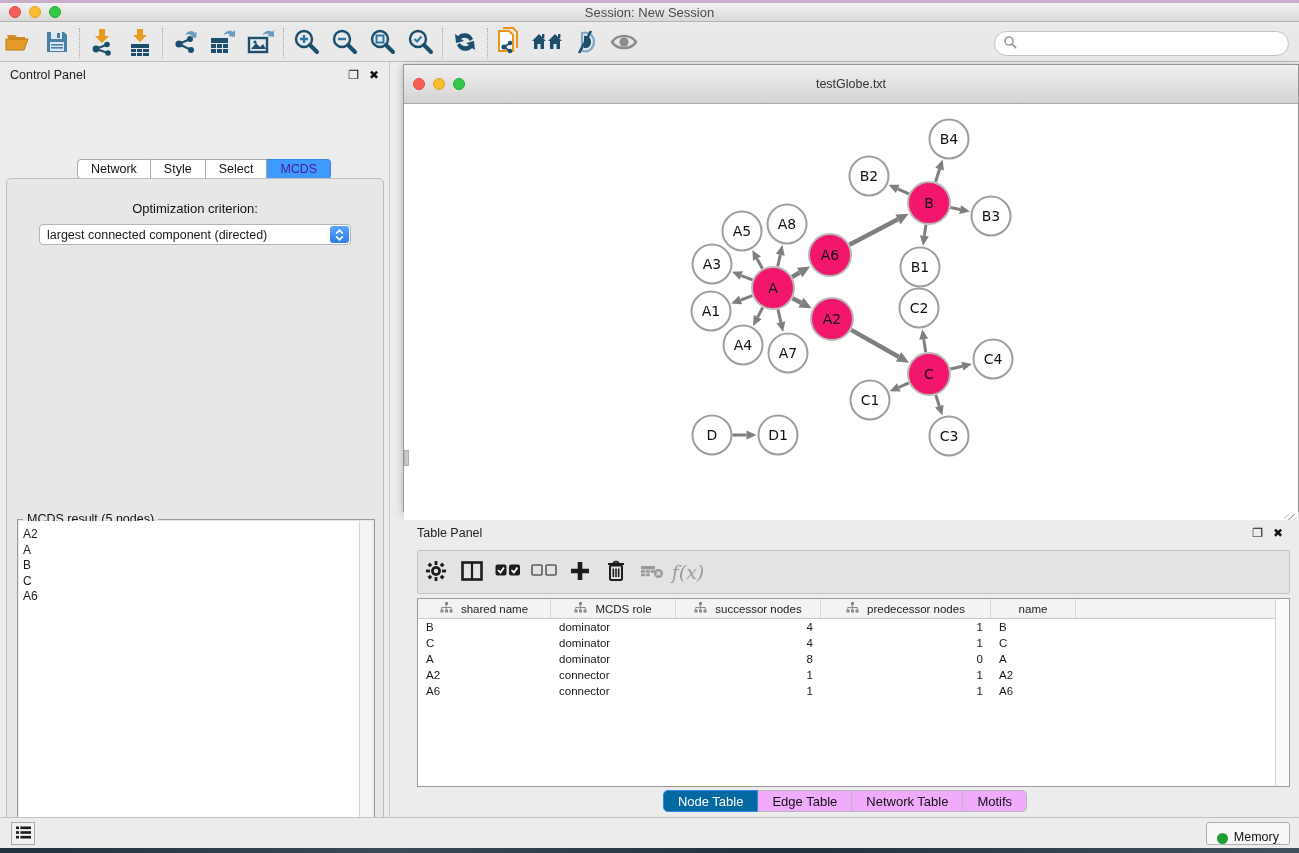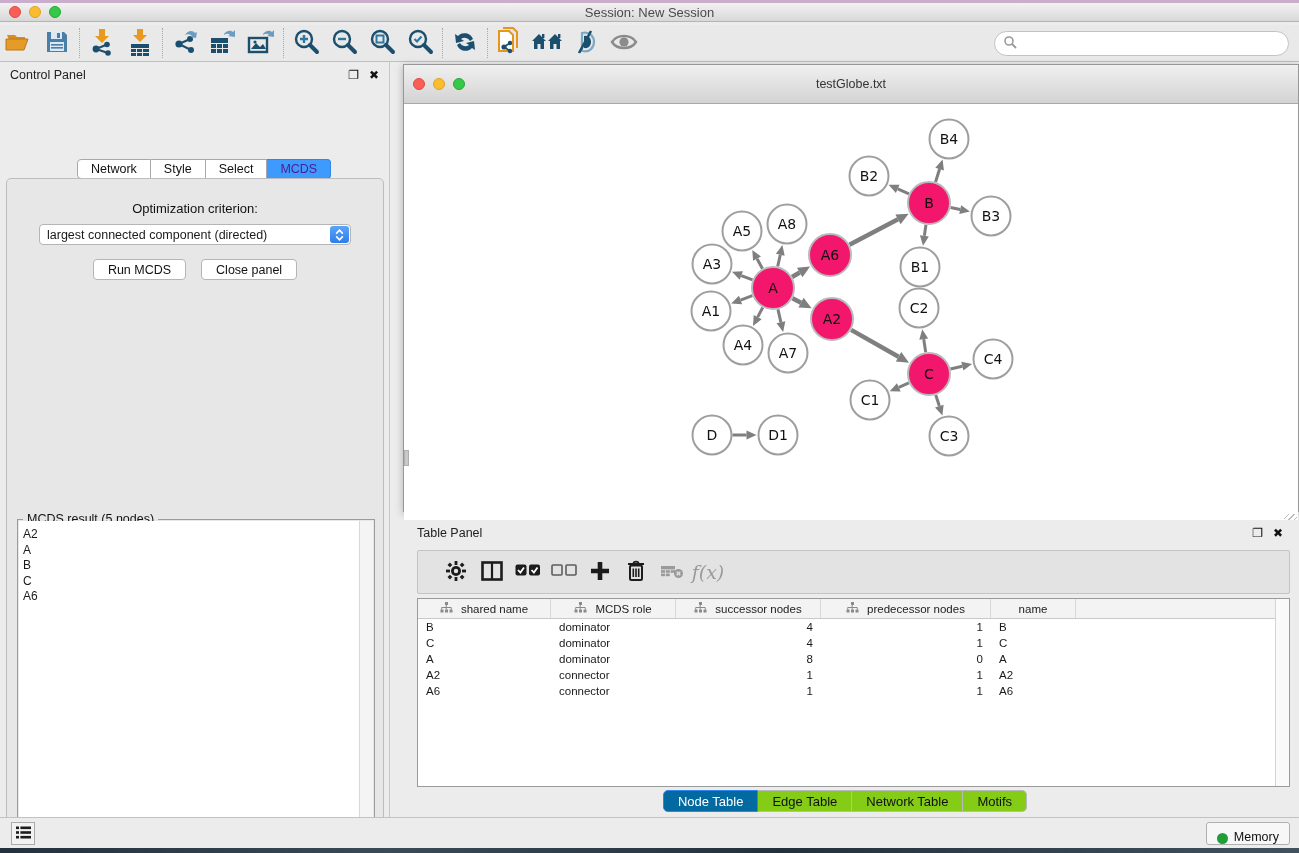--- a/index.html
+++ b/index.html
@@ -64,35 +64,35 @@
   .net-canvas svg { display:block; }
   .vthumb { position:absolute; left:0px; top:346px; width:5px; height:16px; background:#c9c9c9; border:1px solid #aeaeae; }
   .hthumb { position:absolute; left:443px; bottom:0px; width:16px; height:5px; background:#c9c9c9; border:1px solid #aeaeae; }
   .grip { position:absolute; right:1px; bottom:1px; width:13px; height:13px;
     background:repeating-linear-gradient(135deg,transparent 0 3px,#b9b9b9 3px 4px); }
 
   
   .tpanel { position:absolute; left:391px; top:520px; width:908px; height:297px; background:#ececec; }
   .tpanel .panel-head { padding:0 16px 0 26px; }
   .tp-toolbar { position:absolute; left:26px; top:30px; width:873px; height:44px; background:#e3e3e3;
-    border:1px solid #c4c4c4; border-radius:2px; display:flex; align-items:center; padding-left:20px; gap:0; }
+    border:1px solid #c4c4c4; border-radius:2px; display:flex; align-items:center; padding-left:0; gap:0; }
   .tpbtn { width:36px; height:34px; display:flex; align-items:center; justify-content:center; }
   .fx { font-family:"DejaVu Serif","Liberation Serif",serif; font-style:italic; font-size:19px; color:#9a9a9a; }
   .dtable { position:absolute; left:26px; top:78px; width:873px; height:189px; background:#fff; border:1px solid #9a9a9a; }
   .dt-head { display:flex; height:20px; background:#f3f3f3; border-bottom:1px solid #c9c9c9; }
   .dt-hcell { display:flex; align-items:center; justify-content:center; gap:8px; font-size:11.5px; color:#222;
     border-right:1px solid #d9d9d9; overflow:hidden; }
   .dt-hcell svg { flex:0 0 auto; }
   .dt-body .dt-row { display:flex; height:16px; align-items:center; font-size:11.5px; }
   .dt-cell { padding:0 8px; overflow:hidden; white-space:nowrap; }
   .dt-cell.num { text-align:right; }
   .dt-scroll { position:absolute; right:0; top:0px; bottom:0; width:14px; background:#fafafa; border-left:1px solid #d4d4d4; }
   .tp-tabs { position:absolute; left:0; right:0; top:270px; display:flex; justify-content:center; }
   .tp-tab { height:22px; padding:0 14px; display:flex; align-items:center; font-size:13px; color:#111;
-    background:#84cc16; border:1px solid #b9b9b9; border-left:none; }
+    background:#f0abfc; border:1px solid #b9b9b9; border-left:none; }
   .tp-tab:first-child { border-left:1px solid #b9b9b9; border-radius:5px 0 0 5px; }
   .tp-tab:last-child { border-radius:0 5px 5px 0; }
   .tp-tab.active { background:#0369a1; border-color:#2f86e8; color:#fff; }
 
   
   .statusbar { position:absolute; left:0; top:817px; width:1299px; height:31px; background:#ececec; border-top:1px solid #c2c2c2; }
   .listbtn { position:absolute; left:11px; top:4px; width:24px; height:23px; background:#f2f2f2; border:1px solid #ababab;
     display:flex; align-items:center; justify-content:center; }
   .membtn { position:absolute; right:9px; top:4px; height:23px; padding:0 10px; background:#f7f7f7; border:1px solid #b0b0b0;
     border-radius:3px; display:flex; align-items:flex-end; gap:6px; font-size:12.5px; color:#111; }
@@ -279,24 +279,20 @@
   <div class="cp-body">
     <div class="opt-label">Optimization criterion:</div>
     <div class="selectbox">
       <span>largest connected component (directed)</span>
       <span class="stepper">
         <svg width="9" height="12" viewBox="0 0 9 12">
             <path d="M1.2 4.6 L4.5 1.2 L7.8 4.6" fill="none" stroke="#fff" stroke-width="1.6"></path>
             <path d="M1.2 7.4 L4.5 10.8 L7.8 7.4" fill="none" stroke="#fff" stroke-width="1.6"></path>
           </svg>
       </span>
-    </div>
-    <div class="cp-buttons">
-      <div class="cbtn">Run MCDS</div>
-      <div class="cbtn">Close panel</div>
     </div>
     <div class="groupbox">
       <span class="legend">MCDS result (5 nodes)</span>
       <div class="mcds-list">
           <div>A2</div>
           <div>A</div>
           <div>B</div>
           <div>C</div>
           <div>A6</div>
         </div>

